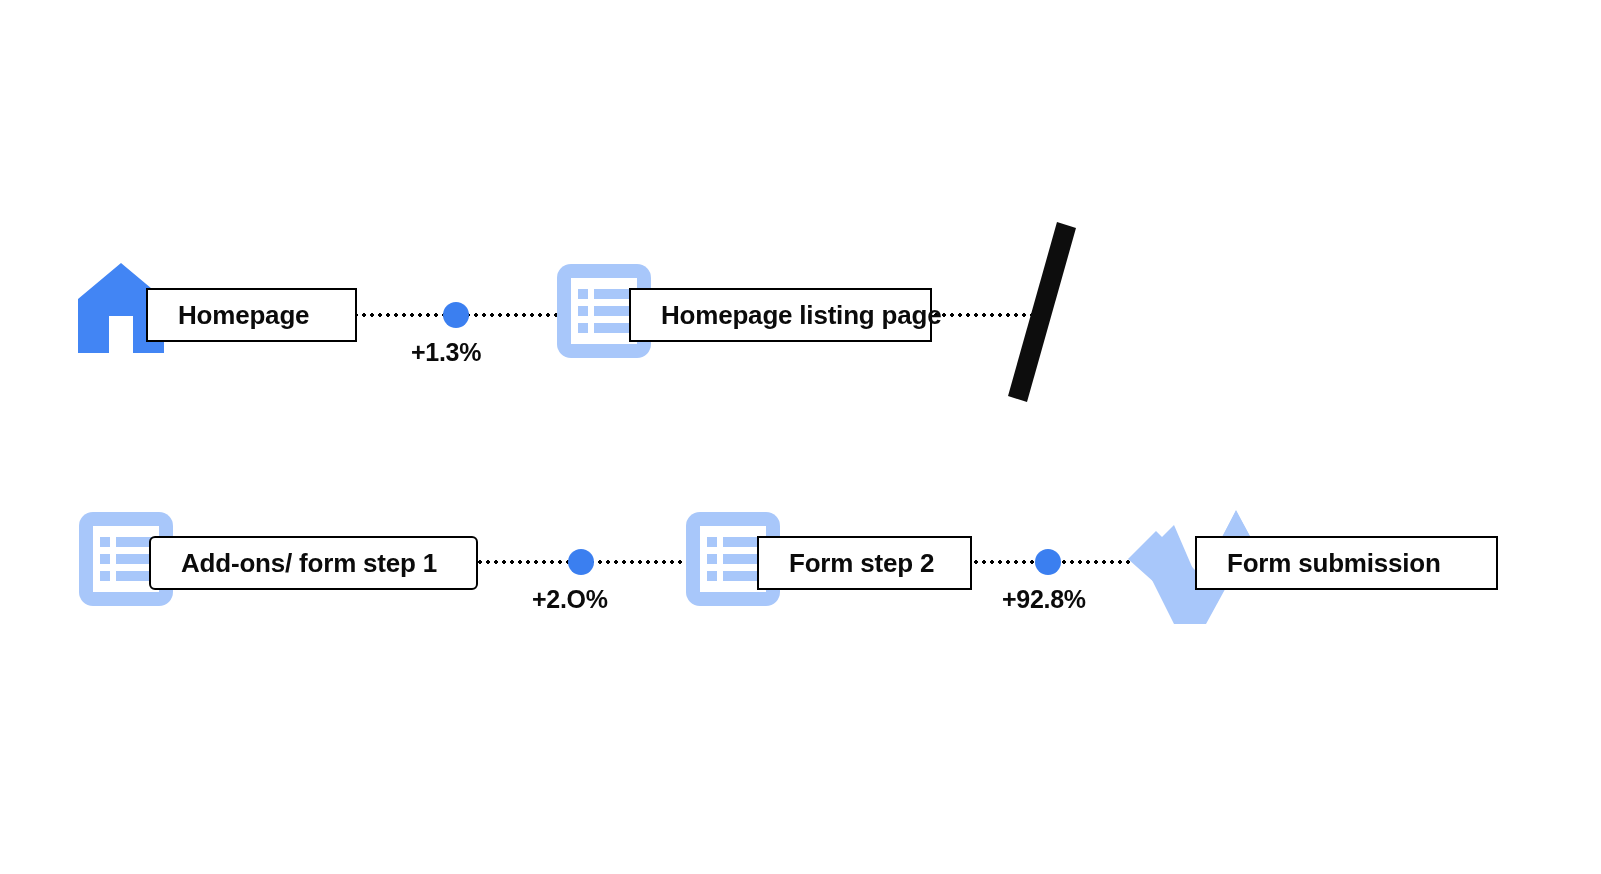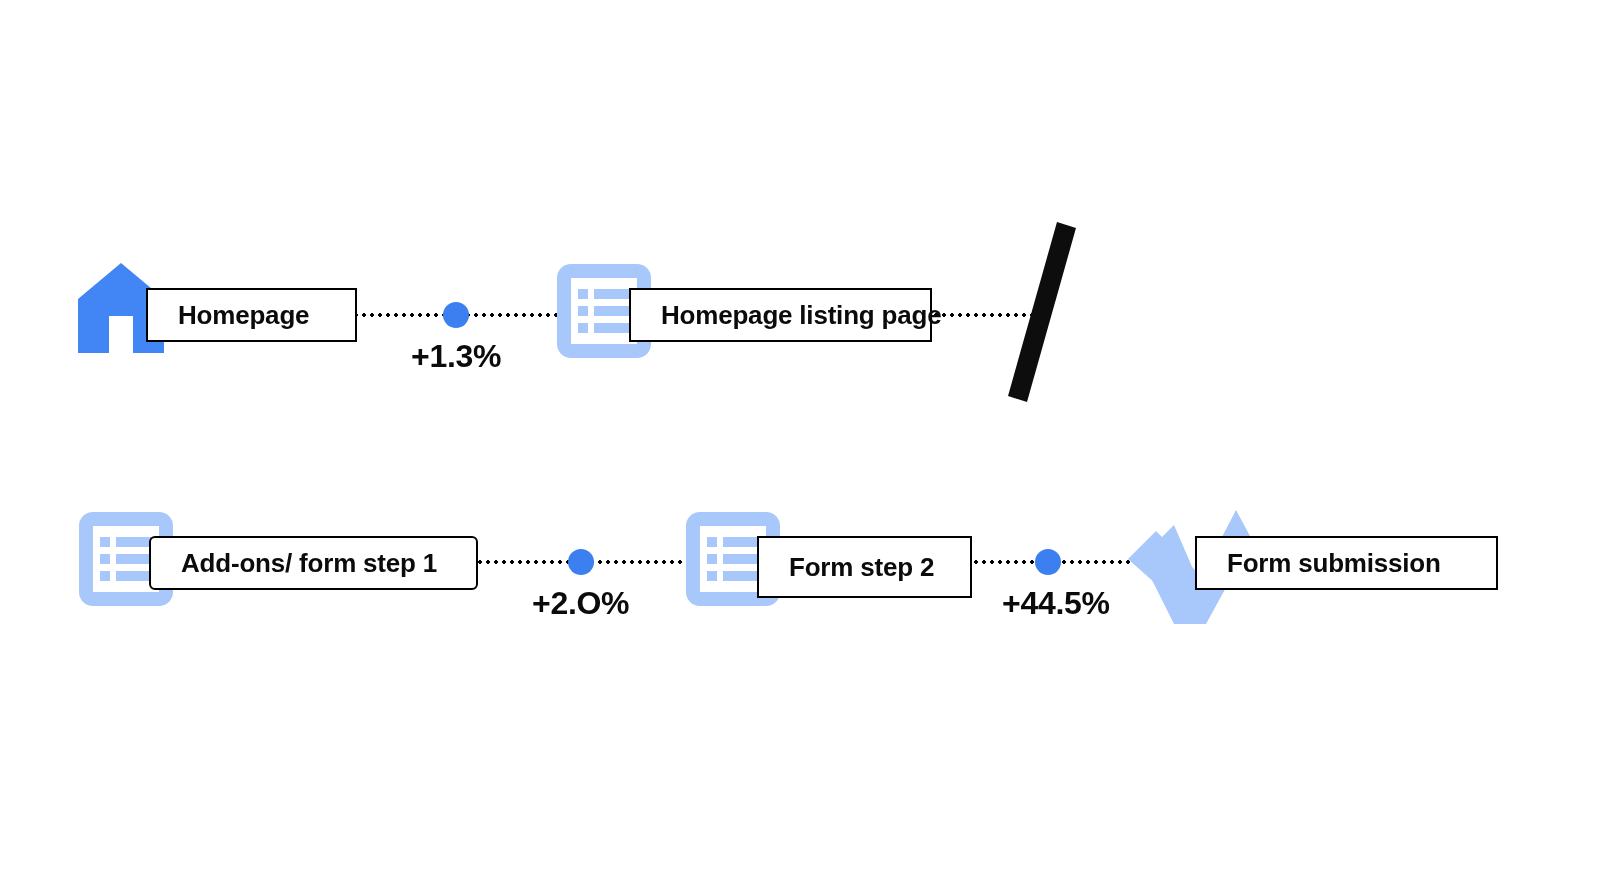--- a/index.html
+++ b/index.html
@@ -57,21 +57,21 @@
   .metric-dot {
     position: absolute;
     width: 26px;
     height: 26px;
     border-radius: 50%;
     background: #3b7ff0;
     z-index: 6;
   }
   .metric-label {
     position: absolute;
-    font-size: 32px;
+    font-size: 25px;
     font-weight: 700;
     color: #0b0b0b;
     letter-spacing: -0.3px;
     white-space: nowrap;
     z-index: 6;
     line-height: 1;
   }
 
   
   .icon-wrap {
@@ -156,36 +156,36 @@
       <rect x="14" y="14" width="66" height="66" fill="#ffffff"></rect>
       <rect x="21" y="25" width="10" height="10" fill="#a8c7fa"></rect>
       <rect x="37" y="25" width="36" height="10" fill="#a8c7fa"></rect>
       <rect x="21" y="42" width="10" height="10" fill="#a8c7fa"></rect>
       <rect x="37" y="42" width="36" height="10" fill="#a8c7fa"></rect>
       <rect x="21" y="59" width="10" height="10" fill="#a8c7fa"></rect>
       <rect x="37" y="59" width="36" height="10" fill="#a8c7fa"></rect>
     </svg>
   </div>
 
-  <div class="label-box" style="left:757px; top:536px; width:215px; height:62px;">
+  <div class="label-box" style="left:757px; top:536px; width:215px; height:54px;">
     <span class="label-text">Form step 2</span>
   </div>
 
   <div class="dotted-line" style="left:972px; top:560px; width:190px;"></div>
 
   <div class="icon-wrap" style="left:1128px; top:506px; width:124px; height:118px;">
     <svg width="124" height="118" viewBox="0 0 124 118" aria-hidden="true">
       <polygon points="13,52 46,19 71,77 108,4 124,34 78,118 46,118 13,52" fill="#a8c7fa"></polygon>
       <polygon points="0,53 28,25 73,70 108,5 124,34 73,118 0,53" fill="#a8c7fa"></polygon>
     </svg>
   </div>
 
   <div class="label-box" style="left:1172px; top:536px; width:303px; height:54px;margin-left:23px;">
     <span class="label-text">Form submission</span>
   </div>
 
   <div class="metric-dot" style="left:568px; top:549px;"></div>
   <div class="metric-label" style="left:532px; top:587px;">+2.O%</div>
 
   <div class="metric-dot" style="left:1035px; top:549px;"></div>
-  <div class="metric-label" style="left:1002px; top:587px;">+44.5%</div>
+  <div class="metric-label" style="left:1002px; top:587px;">+92.8%</div>
 
 </div>
 
 </body></html>

